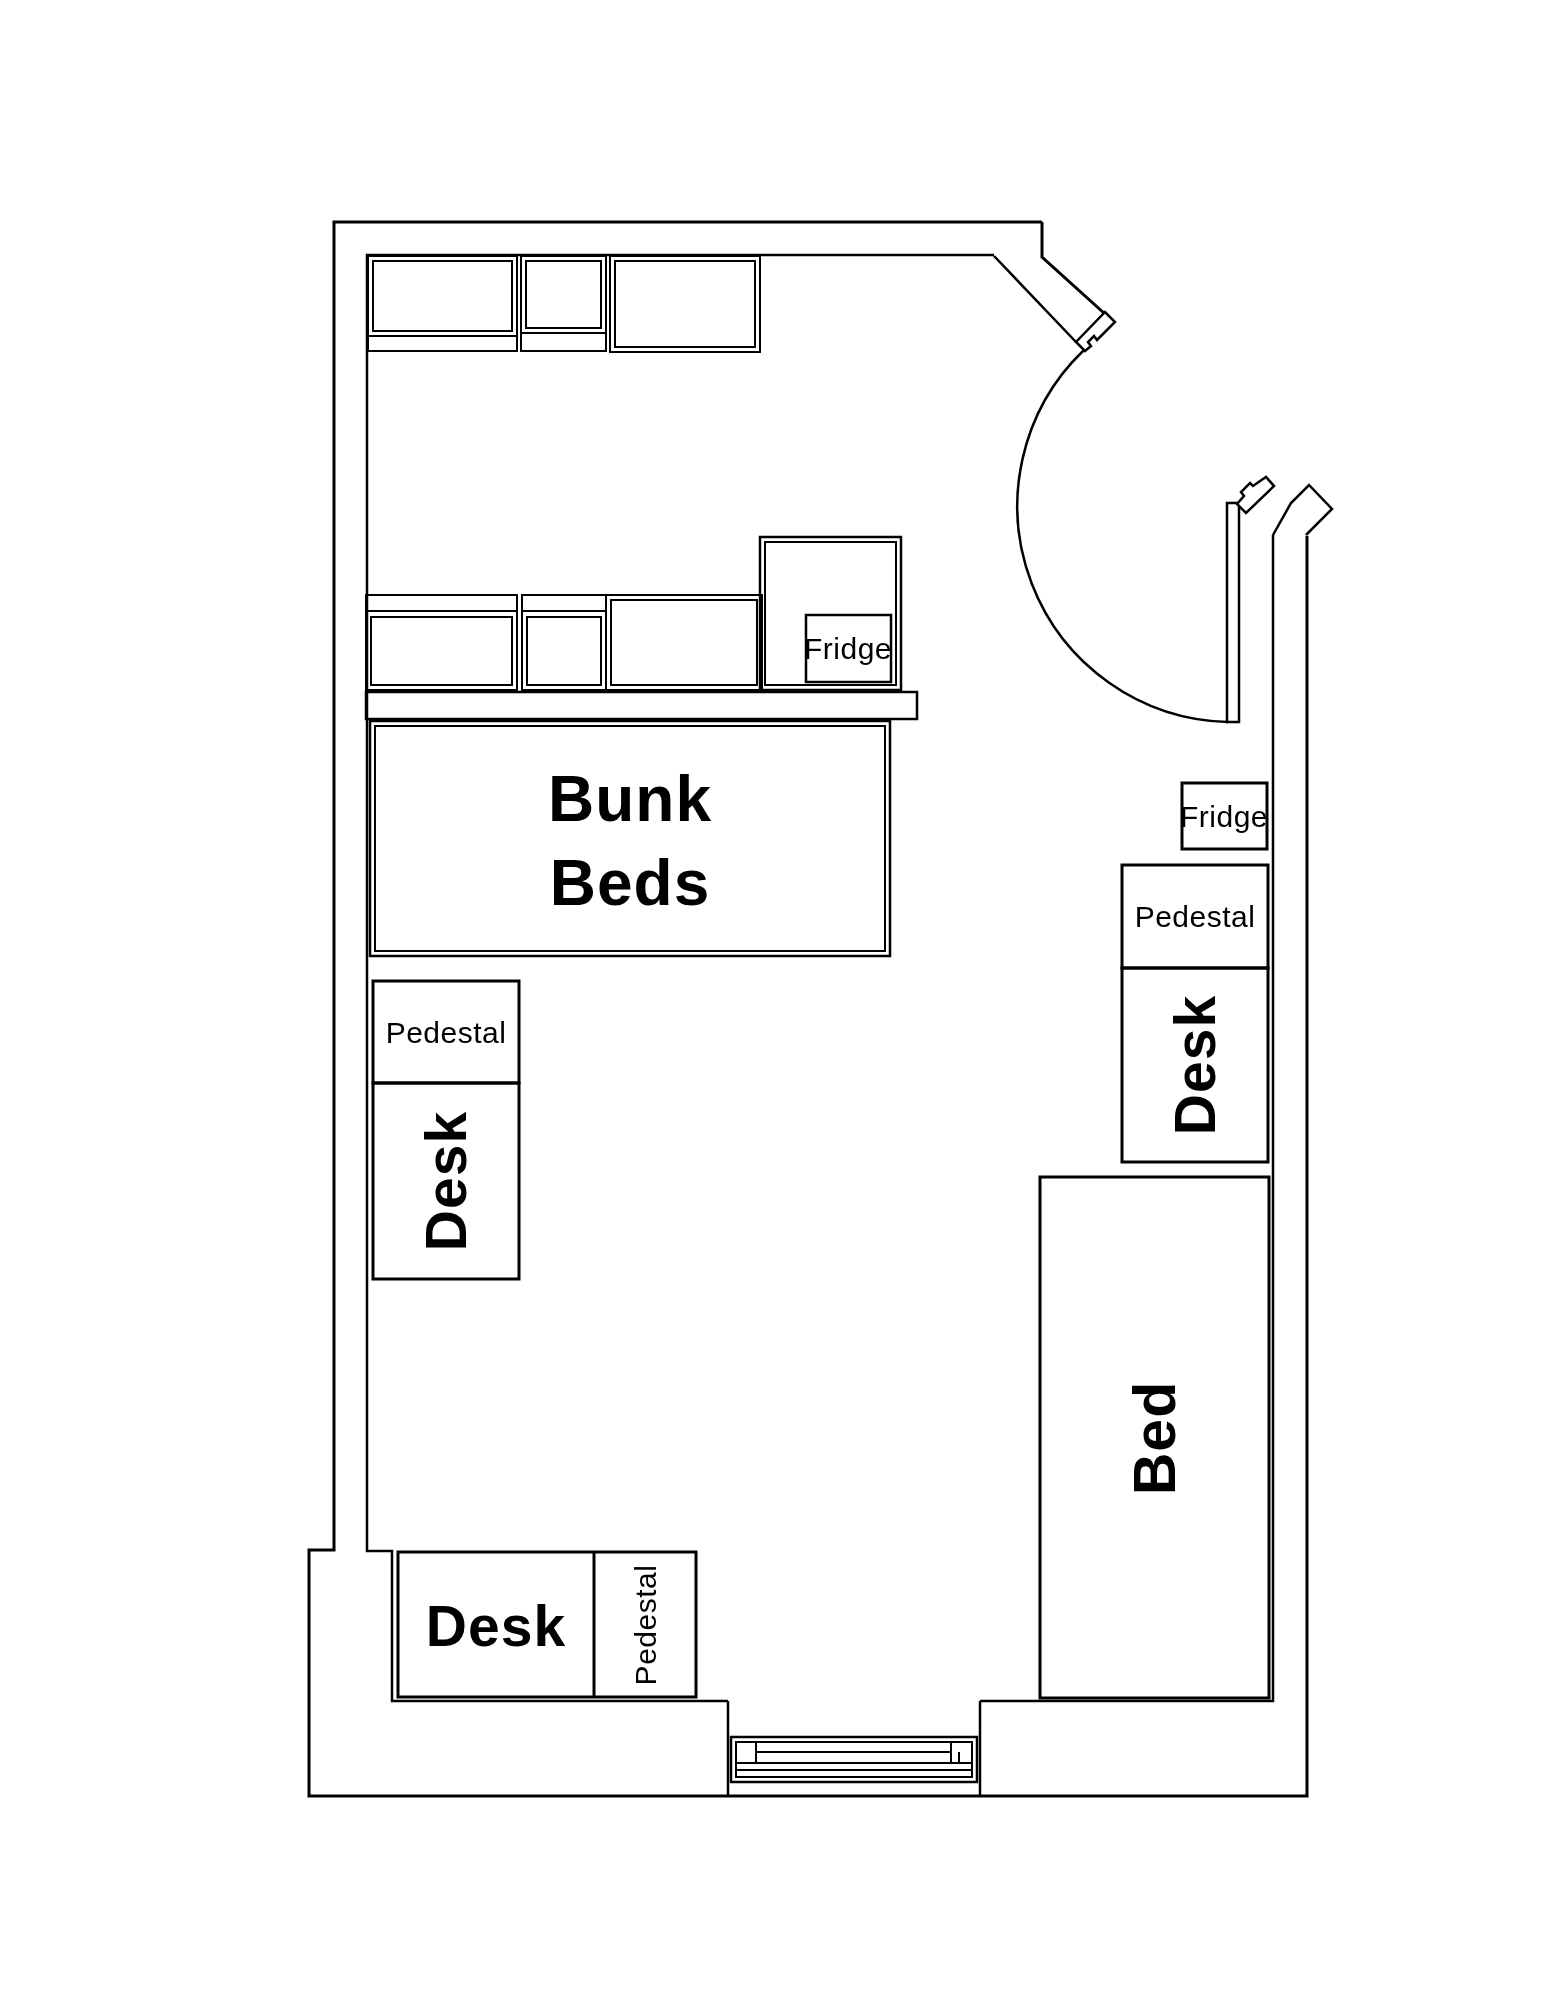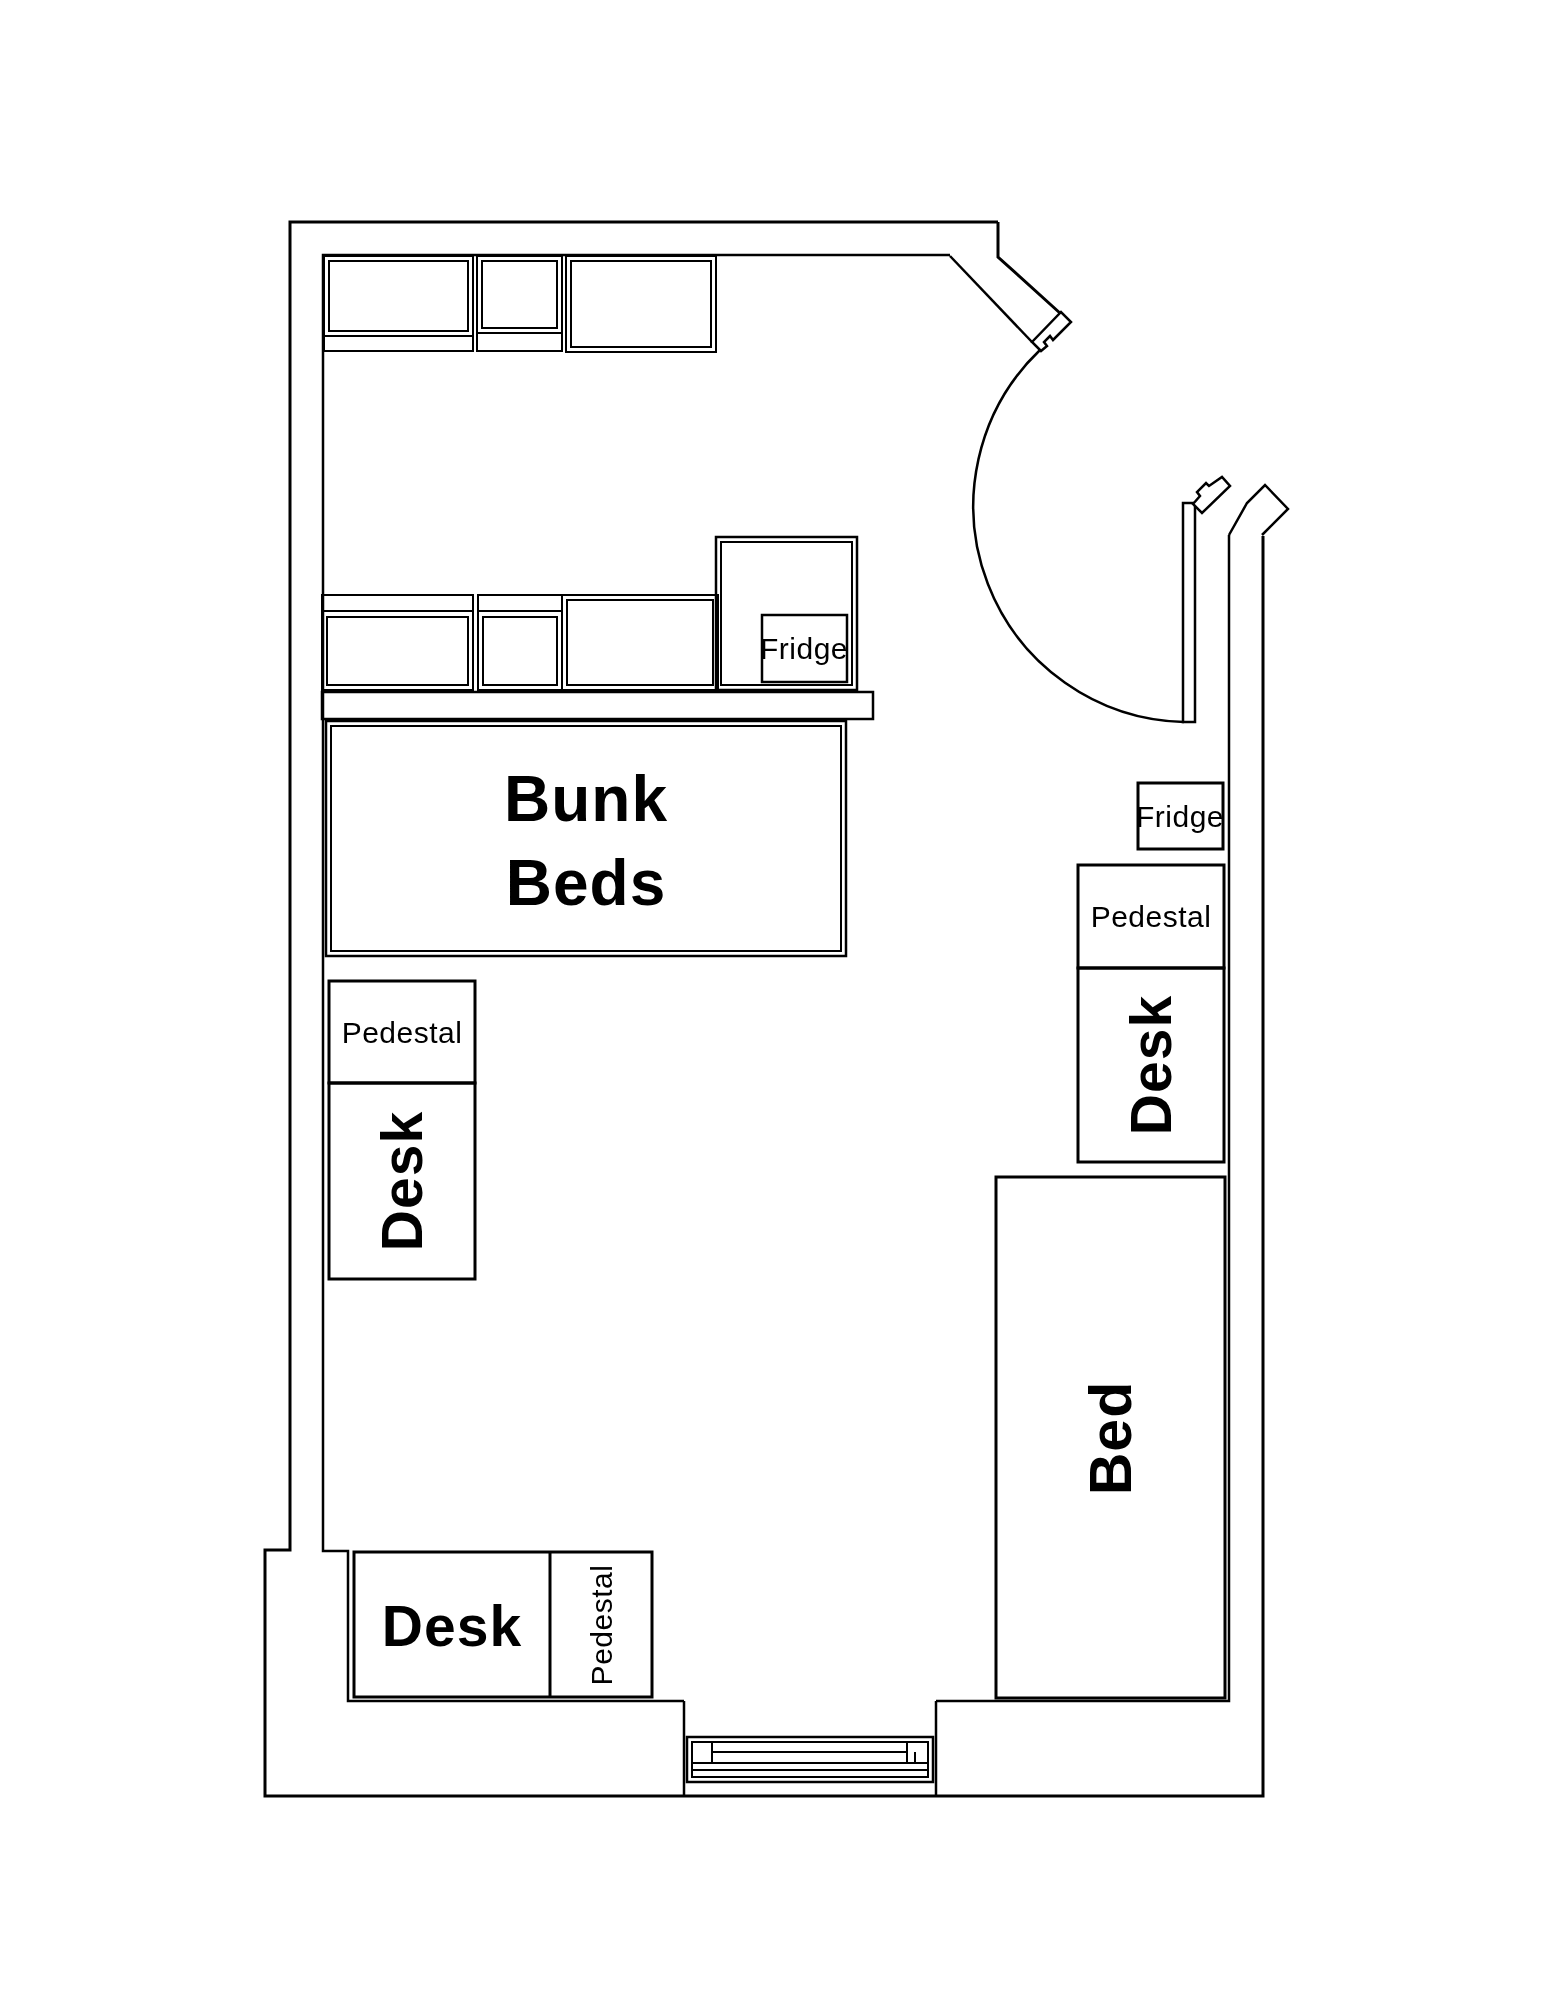--- a/index.html
+++ b/index.html
@@ -7,20 +7,21 @@
     padding: 0;
     background: #ffffff;
     width: 1545px;
     height: 2000px;
     overflow: hidden;
   }
   #plan-wrap {
     width: 1363px;
     height: 2000px;
     background: #ffffff;
+    margin-left: 44px;
   }
   svg { display: block; }
   .wall    { stroke: #000000; fill: none; }
   .thin    { stroke: #000000; fill: none; stroke-width: 2; }
   .med     { stroke: #000000; fill: none; stroke-width: 2.5; }
   .furn    { stroke: #000000; fill: none; stroke-width: 3; }
   .solidw  { stroke: #000000; fill: #ffffff; stroke-width: 2.5; }
   text {
     fill: #000000;
     font-family: "Liberation Sans", "DejaVu Sans", sans-serif;

